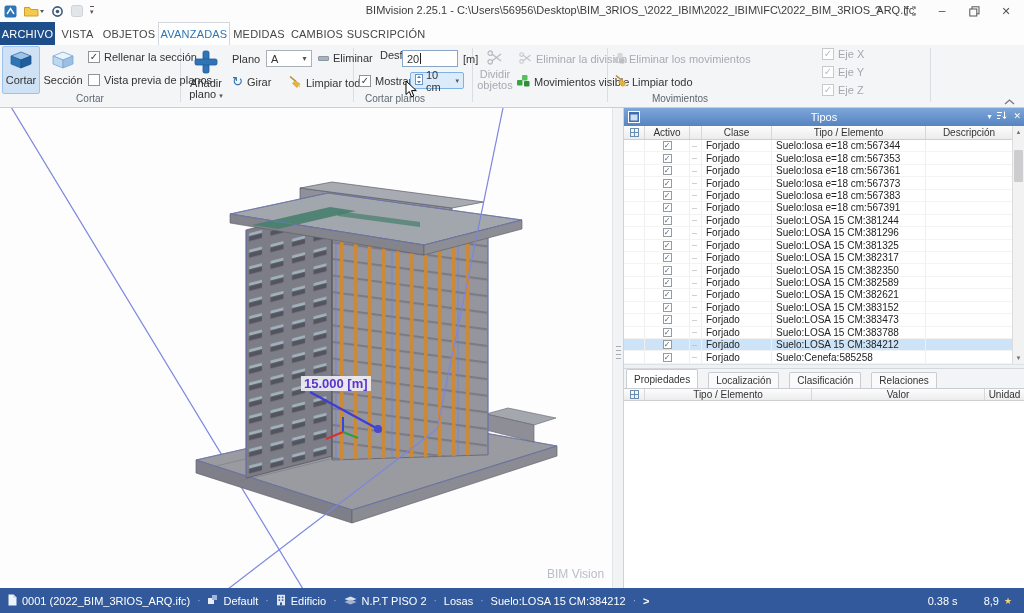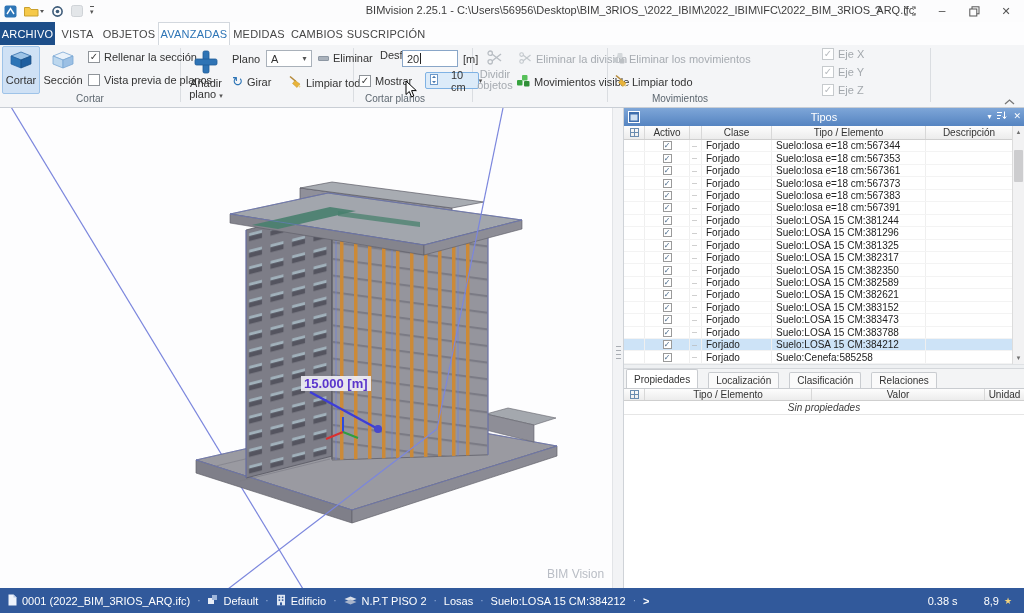--- a/index.html
+++ b/index.html
@@ -29,21 +29,21 @@
   .chk { position:absolute; display:flex; align-items:center; gap:4px; font-size:11px; color:#333; white-space:nowrap; }
   .cbx { width:12px; height:12px; background:#fff; border:1px solid #8f9499; display:inline-flex; align-items:center; justify-content:center; font-size:10px; line-height:10px; color:#3a3a3a; flex:none; }
   .chk.gray { color:#a3a8ad; }
   .chk.gray .cbx { border-color:#c6cacd; color:#b7bbbf; }
   .rtext { position:absolute; font-size:11px; color:#333; white-space:nowrap; }
   .combo { position:absolute; height:17px; background:#fff; border:1px solid #a9b1ba; display:flex; align-items:center; font-size:11px; }
   .combo .val { flex:1; padding-left:4px; }
   .combo .arr { width:13px; text-align:center; color:#555; font-size:8px; }
   .tbox { position:absolute; height:17px; background:#fff; border:1px solid #89a6c8; display:flex; align-items:center; padding-left:4px; font-size:11px; }
   .caret { width:1px; height:11px; background:#222; margin-left:1px; }
-  .spinctl { position:absolute; height:17px; background:#dcebf9; border:1px solid #7fb2e4; border-radius:2px; display:flex; align-items:center; gap:13px; padding:0 4px; font-size:11px;margin-left:15px; }
+  .spinctl { position:absolute; height:17px; background:#dcebf9; border:1px solid #7fb2e4; border-radius:2px; display:flex; align-items:center; gap:3px; padding:0 4px; font-size:11px; }
   .iconbtn { position:absolute; display:flex; align-items:center; gap:4px; font-size:11px; white-space:nowrap; }
   .iconbtn.gray { color:#a6abb1; }
   .chev-collapse { position:absolute; left:1004px; top:50px; }
 
   
   #viewport { position:absolute; left:0; top:108px; width:612px; height:480px; background:#fdfdfe; overflow:hidden; }
   .dimlabel { position:absolute; left:301px; top:268px; padding:0 3px; font-size:13px; font-weight:bold; color:#5a35cc; background:rgba(242,242,250,.88); white-space:nowrap; }
   .watermark { position:absolute; left:547px; top:459px; font-size:12px; color:#b9bdc5; white-space:nowrap; }
 
   
@@ -701,21 +701,20 @@
       <svg width="9" height="9">
           <rect x="0.5" y="0.5" width="8" height="8" fill="none" stroke="#6a8cb0"></rect>
           <path d="M0.5,4.5 H8.5 M4.5,0.5 V8.5" stroke="#6a8cb0"></path>
         </svg>
     </span>
     <span class="thc pc1">Tipo / Elemento</span>
     <span class="thc pc2">Valor</span>
     <span class="thc pc3" style="border-right:none;">Unidad</span>
   </div>
 
-  <div class="sinprops">Sin propiedades</div>
 </div>
 
 <div id="statusbar">
   <span class="crumb">
     <span>
       <svg width="9" height="12">
           <path d="M0.5,0.5 h5 l3,3 v8 h-8 z" fill="#eef3fb"></path>
           <path d="M5.5,0.5 v3 h3" fill="#b9cbe8"></path>
         </svg>
     </span>

